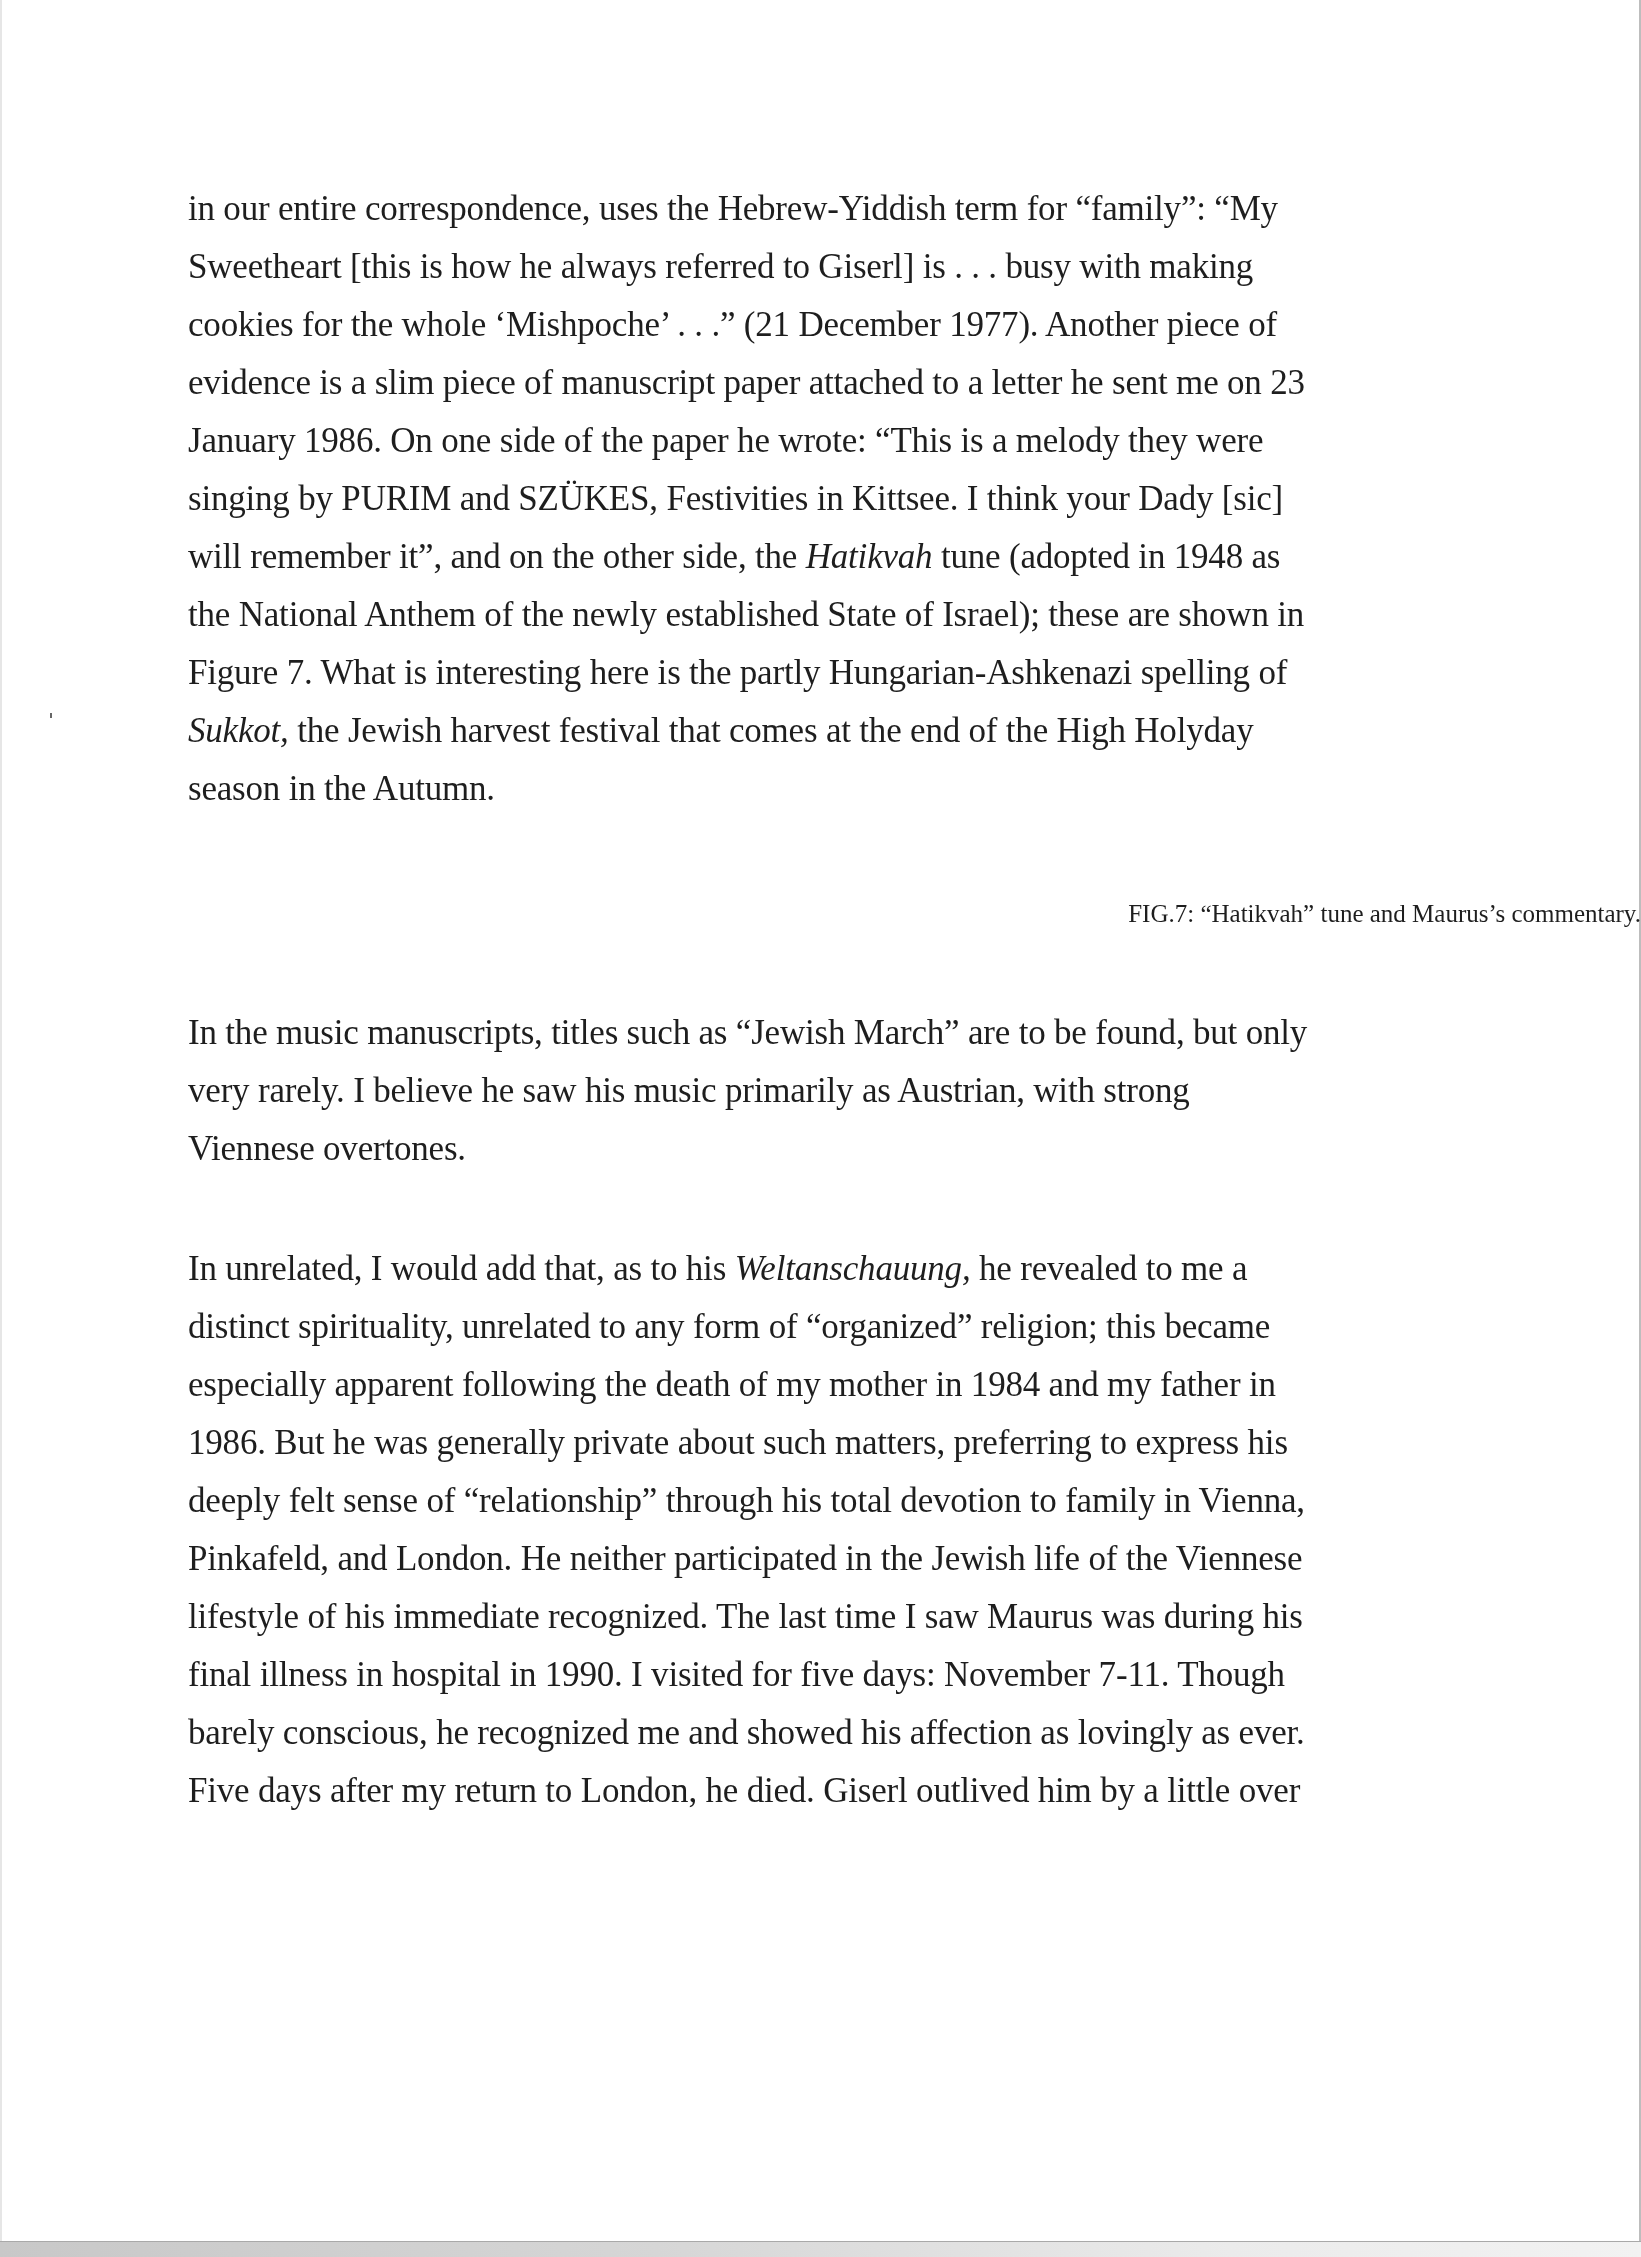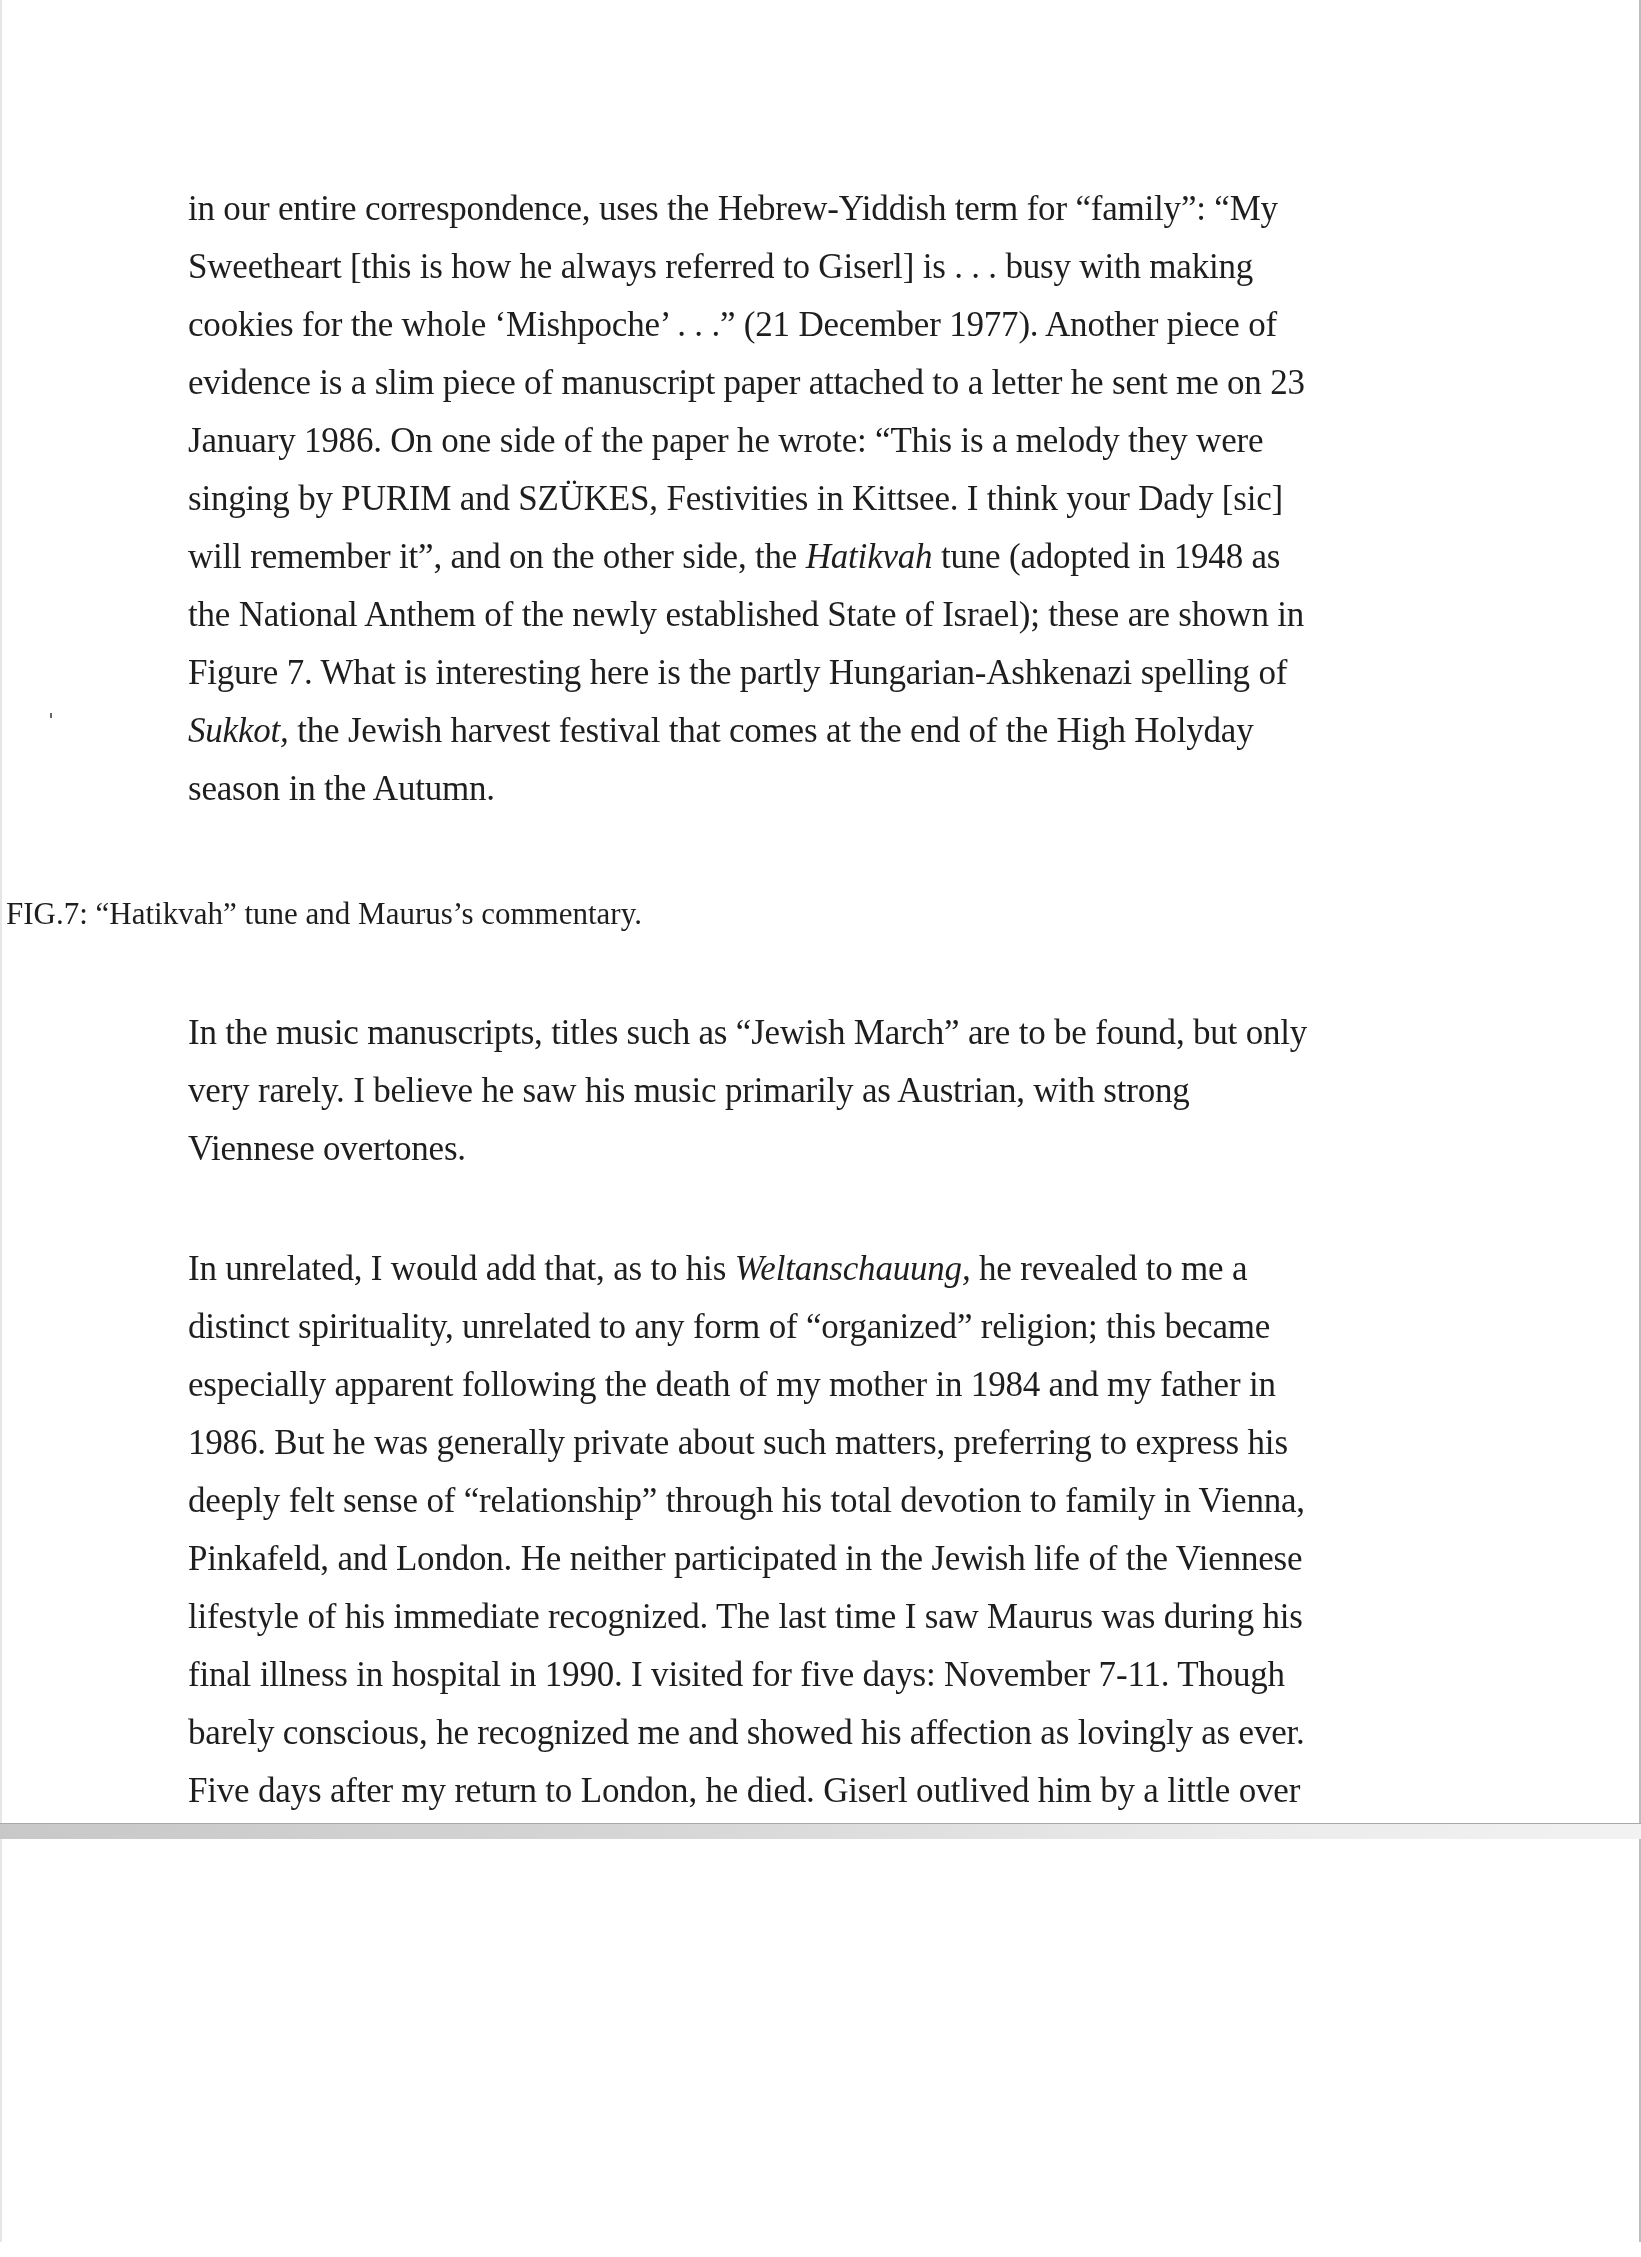--- a/index.html
+++ b/index.html
@@ -12,21 +12,21 @@
       height: 2257px;
       position: relative;
       overflow: hidden;
       font-family: "Liberation Serif", "DejaVu Serif", serif;
       color: #1e1e1e;
     }
     .page {
       position: absolute;
       left: 0; top: 0;
       width: 1641px;
-      height: 1839px;
+      height: 2257px;
       background: #ffffff;
       border-radius: 8px;
     }
     .right-edge {
       position: absolute;
       right: 0; top: 0;
       width: 1.9px;
       height: 2242px;
       background: #bdbdbd;
     }
@@ -64,22 +64,22 @@
     .para p {
       margin: 0;
       white-space: nowrap;
     }
     .p1 { top: 180px; }
     .caption {
       position: absolute;
       top: 885px;
       left: 0;
       width: 1641px;
-      text-align: left;
-      font-size: 31px;
+      text-align: right;
+      font-size: 25px;
       line-height: 58px;
       padding-left: 6px;
       box-sizing: border-box;
     }
     .p2 { top: 1004px; }
     .p3 { top: 1240px; }
     .page-number {
       position: absolute;
       top: 1879px;
       left: 0;

